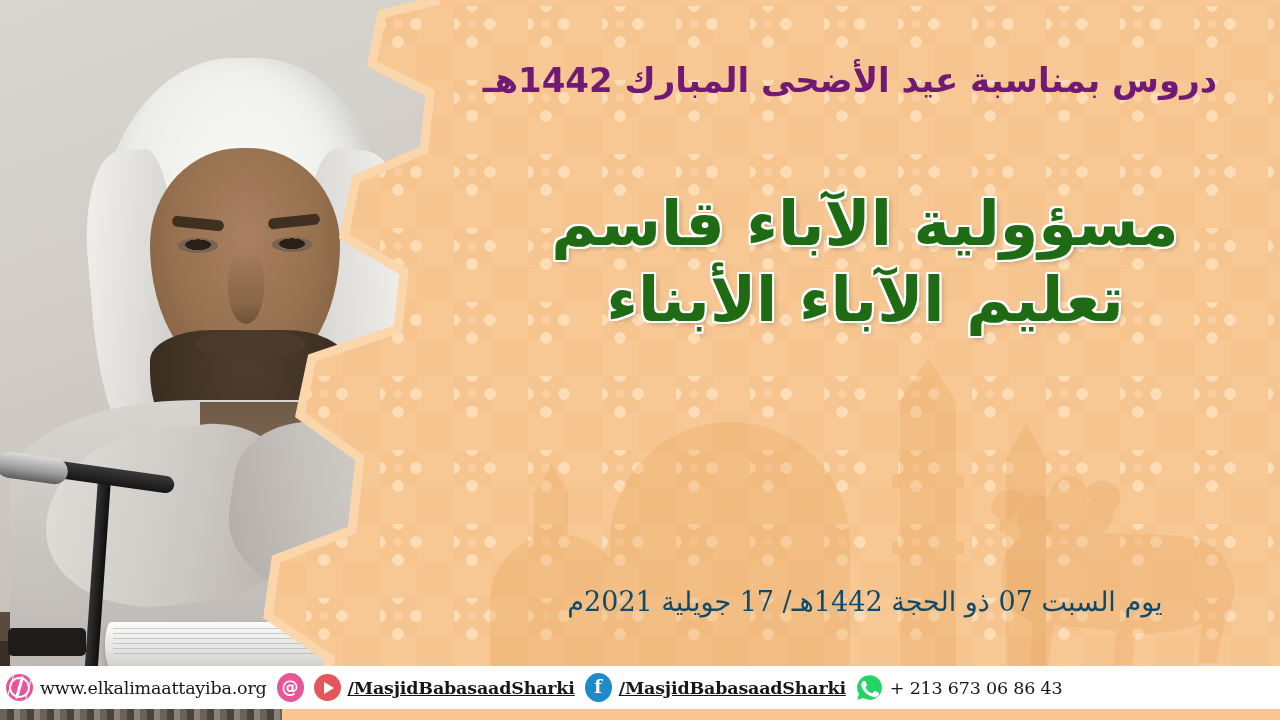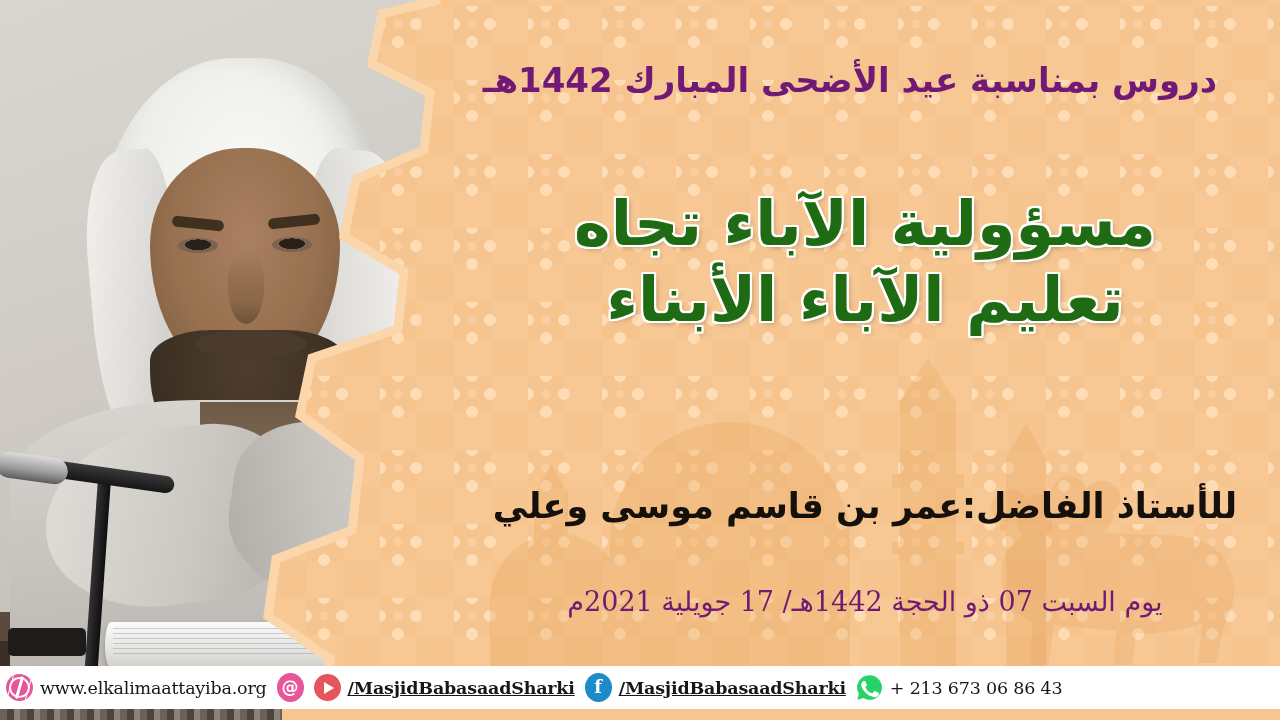--- a/index.html
+++ b/index.html
@@ -204,21 +204,21 @@
     direction:rtl;text-align:center;
     color:#15100C;
     font-family:"DejaVu Sans","Liberation Sans",sans-serif;
     font-size:35px;font-weight:600;
     letter-spacing:1px;
     white-space:nowrap;
   }
   .datetime{
     position:absolute;left:470px;top:586px;width:790px;
     direction:rtl;text-align:center;
-    color:#701a75;
+    color:#0c4a6e;
     font-family:"DejaVu Serif","Liberation Serif",serif;
     font-size:27px;
     white-space:nowrap;
   }
 
   
   .footer{
     position:absolute;left:0;top:666px;width:1280px;height:43px;
     background:#FFFFFF;
     display:flex;align-items:center;
@@ -344,25 +344,24 @@
     </div>
   </div>
 
   <svg class="edge-stroke" viewBox="0 0 470 716">
     <polyline points="440,0 382,14 372,64 430,93 424,150 356,179 344,236 404,272 398,329 312,358 300,415 360,458 352,530 276,559 268,616 330,659 318,716" fill="none" stroke="#FBD6AB" stroke-width="9" stroke-linejoin="miter"></polyline>
   </svg>
 
   <div class="header-line">دروس بمناسبة عيد الأضحى المبارك 1442هـ</div>
 
   <div class="main-title">
-    <div>مسؤولية الآباء تجاه</div>
+    <div>مسؤولية الآباء قاسم</div>
     <div>تعليم الآباء الأبناء</div>
   </div>
 
-  <div class="speaker">للأستاذ الفاضل:عمر بن قاسم موسى وعلي</div>
   <div class="datetime">يوم السبت 07 ذو الحجة 1442هـ/ 17 جويلية 2021م</div>
 
   <div class="footer">
 
     <div class="f-item">
       <span class="ic ic-web"></span>
       <span class="f-text">www.elkalimaattayiba.org</span>
     </div>
 
     <div class="f-item">

